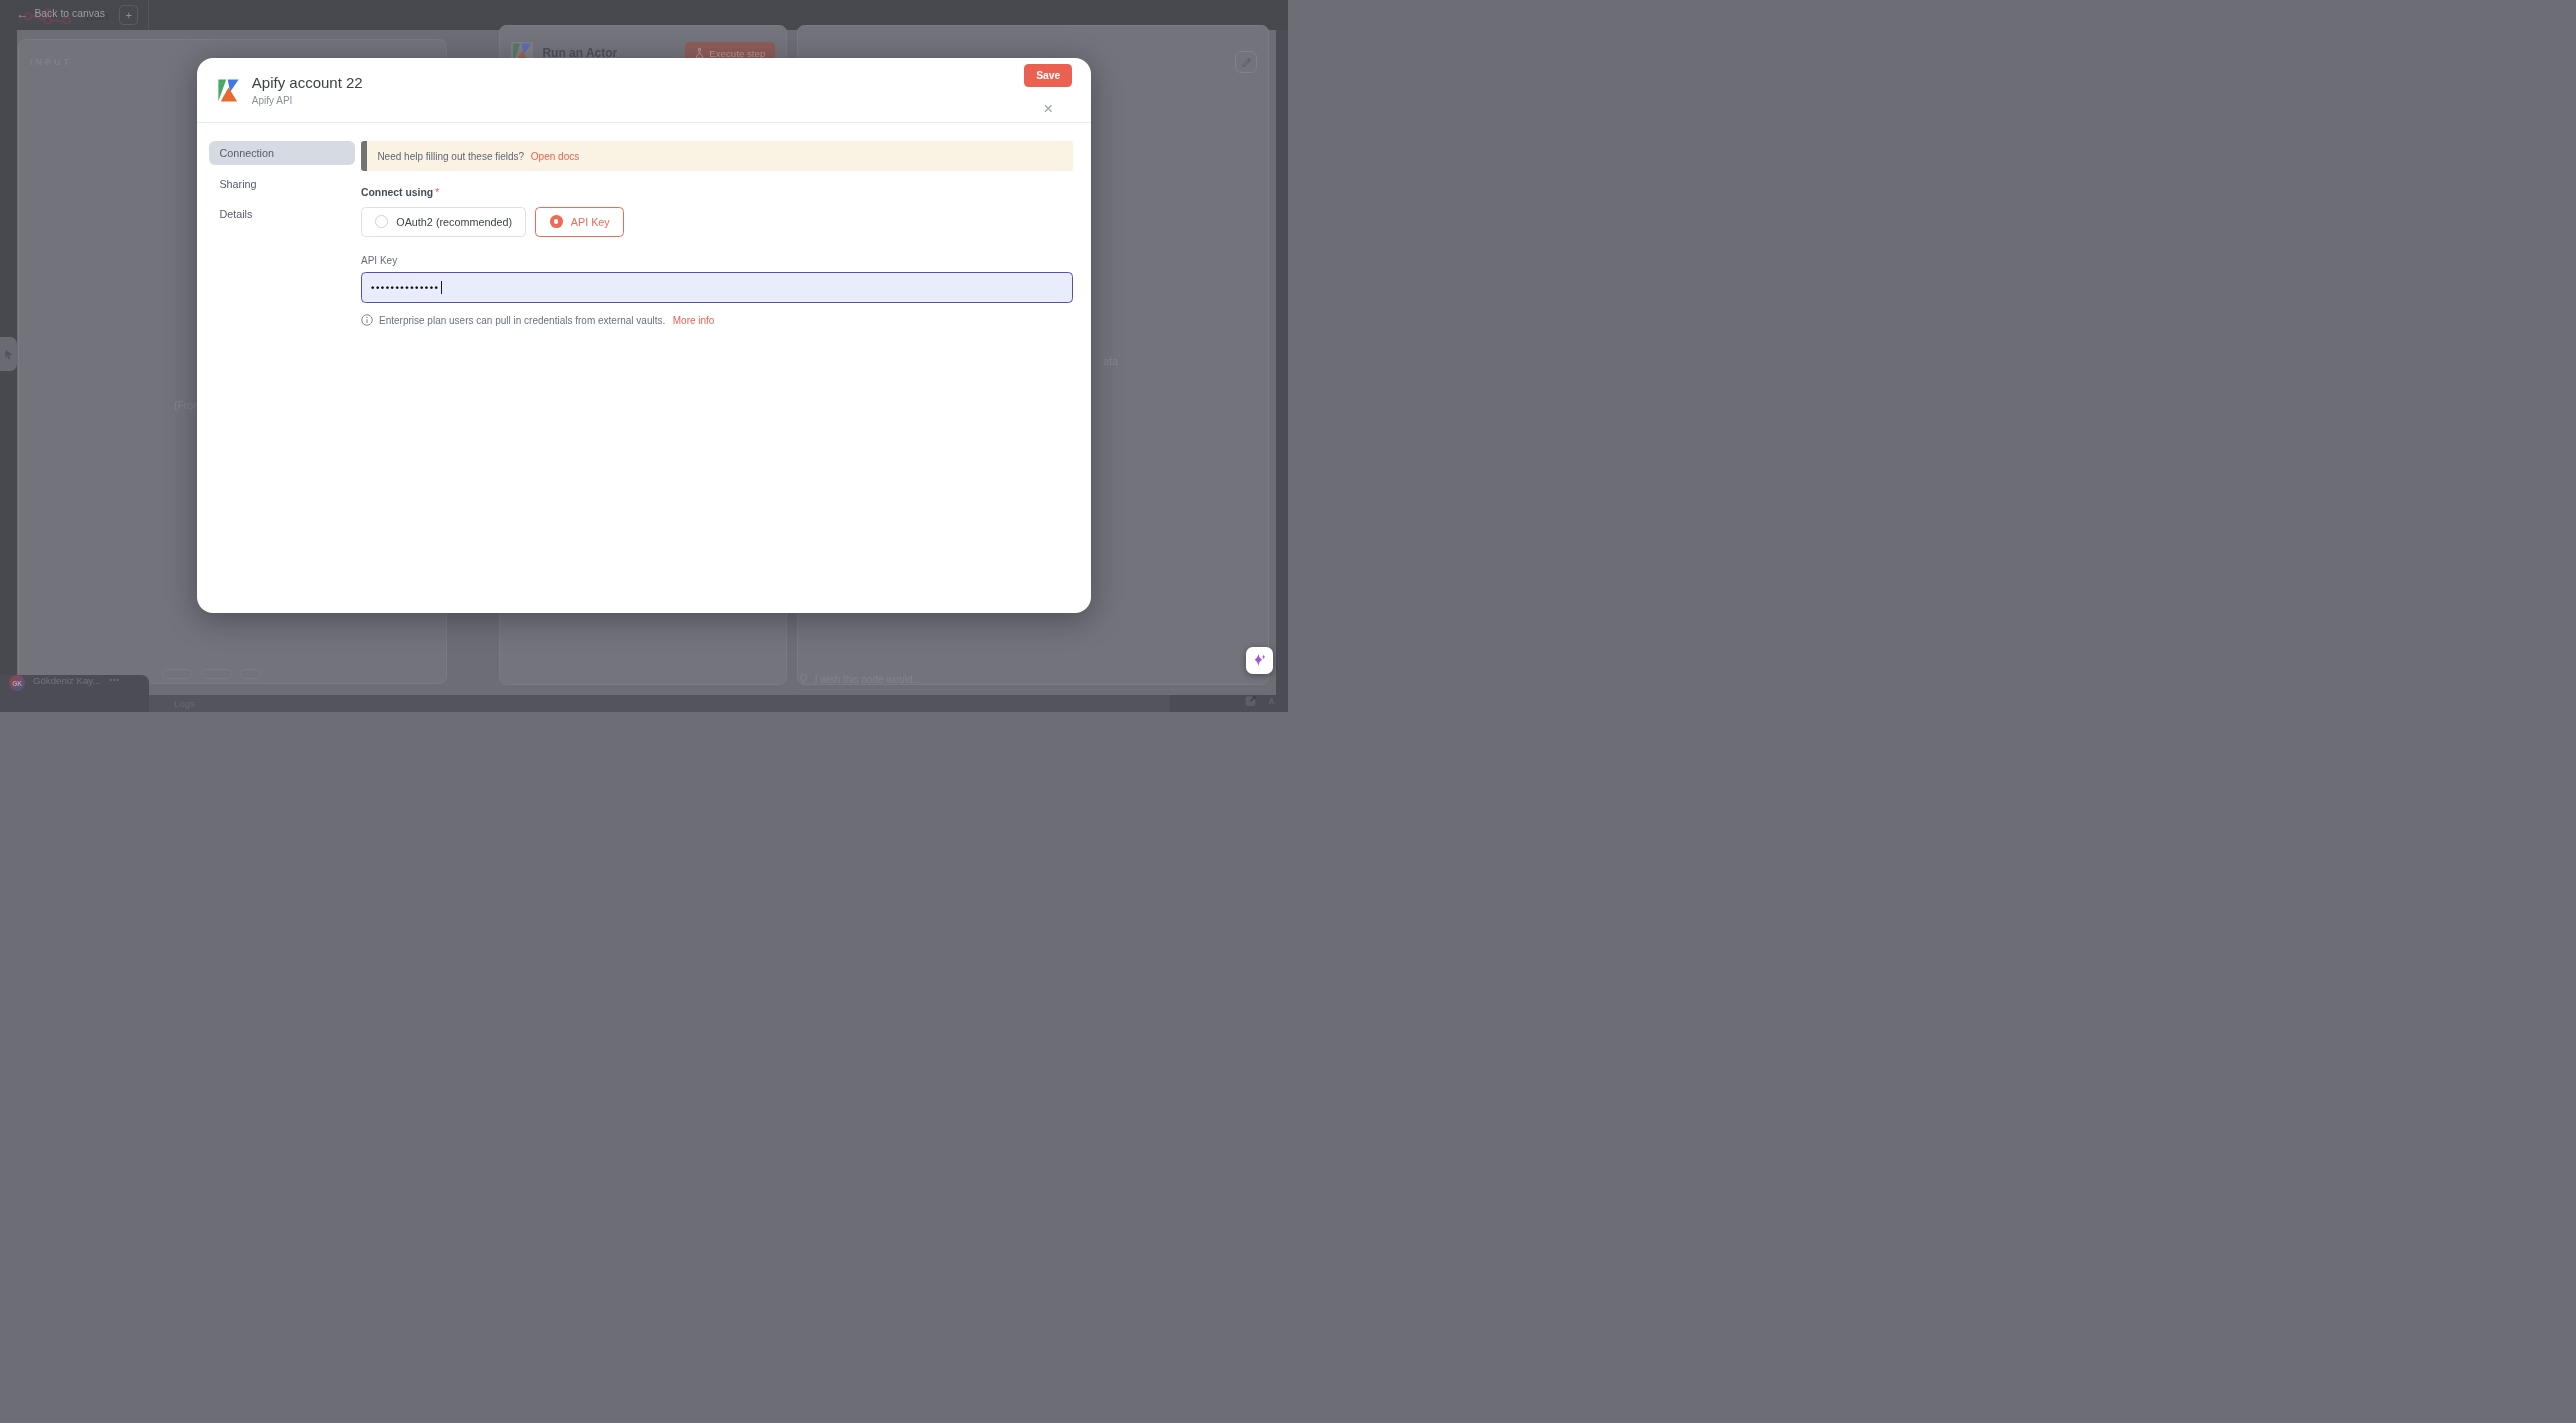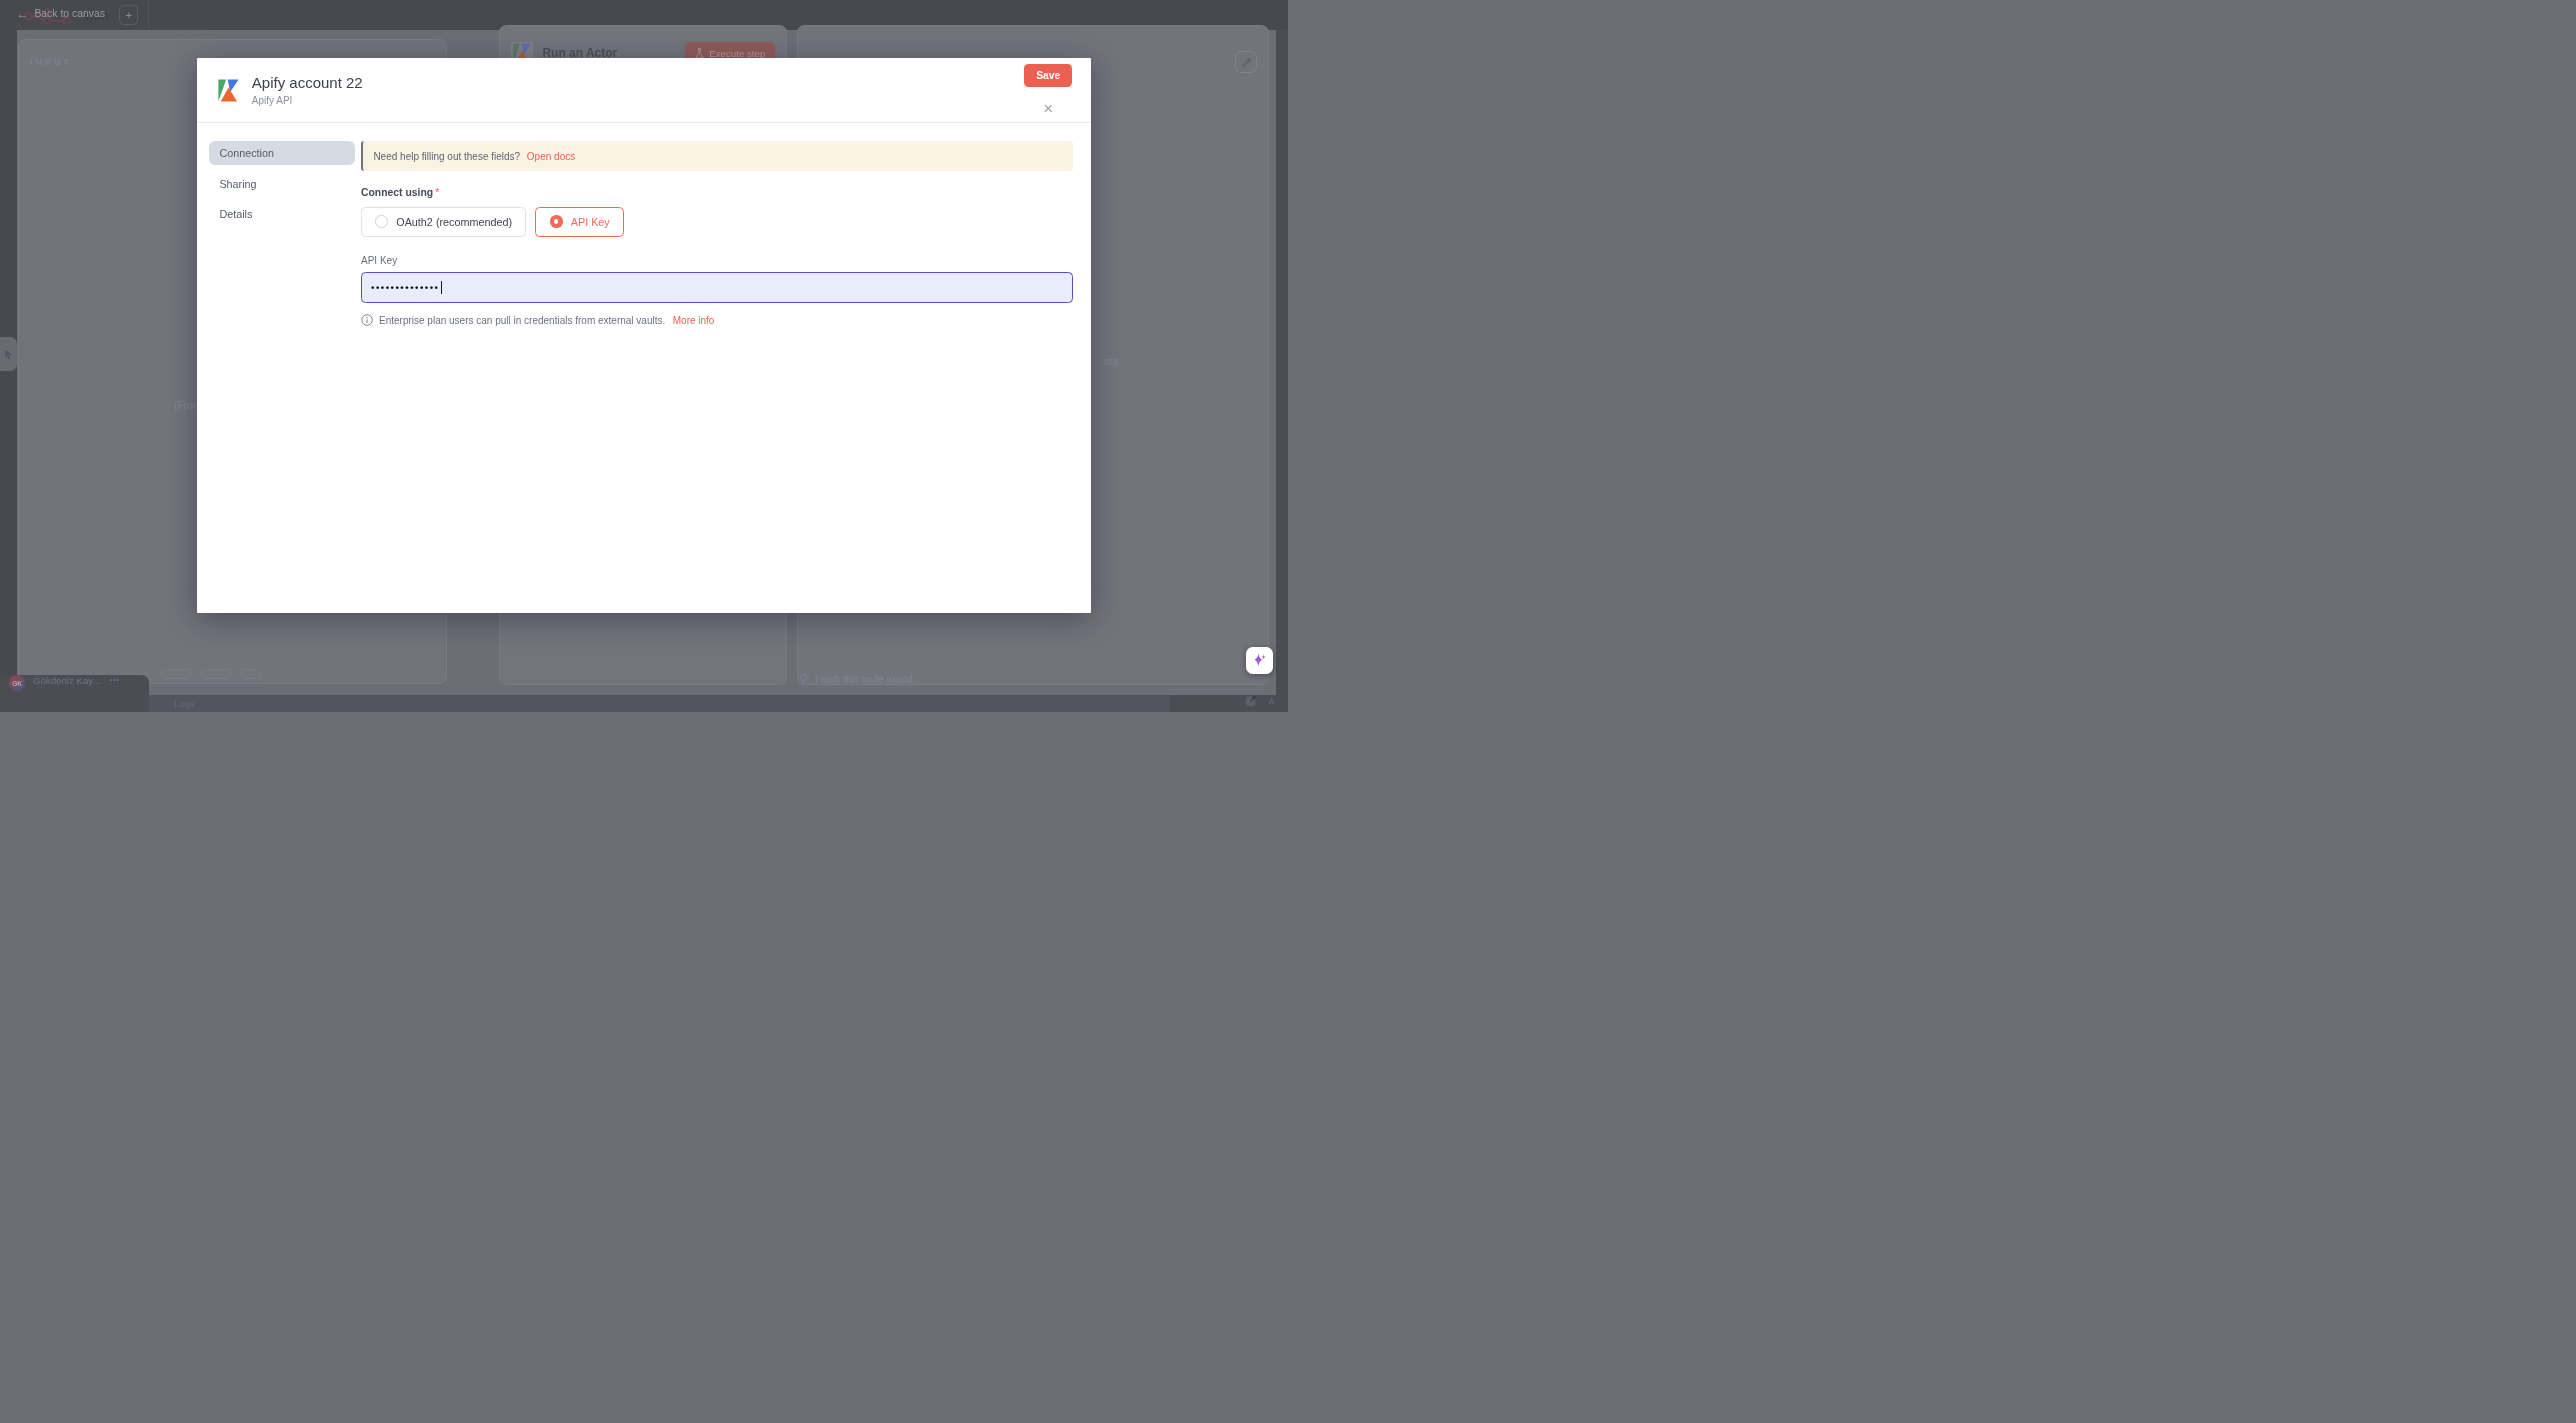--- a/index.html
+++ b/index.html
@@ -64,40 +64,40 @@
   .br-icons { position:absolute; left:1245px; top:694px; display:flex; align-items:center; gap:10.4px; z-index:2; }
   .chevron-up { color:#62626c; font-size:9.7px; font-weight:700; }
 
   .ai-btn { position:absolute; left:1246px; top:647px; width:27px; height:27px; background:#ffffff;
             border-radius:6.7px; box-shadow:0 1.5px 6px rgba(0,0,0,.35); z-index:5;
             display:flex; align-items:center; justify-content:center; }
   .right-rail { position:absolute; left:1276px; top:30px; width:12px; height:665px; background:#4c4c55; z-index:1; }
 
   
   .modal { position:absolute; left:197px; top:58px; width:894px; height:555px; background:#ffffff;
-           border-radius:1px; z-index:50; box-shadow:0 6px 30px rgba(15,15,25,.38); }
+           border-radius:16px; z-index:50; box-shadow:0 6px 30px rgba(15,15,25,.38); }
   .modal-header { height:65px; display:flex; align-items:center; padding:0 18.6px;
                   border-bottom:0.7px solid #e7eaf0; }
   .apify-logo { width:25px; height:25px; flex:none; margin-right:11.2px; }
   .mh-title { font-size:15px; color:#3d4149; line-height:1.2; }
   .mh-sub { font-size:10px; color:#8a8f99; margin-top:2.2px; }
   .mh-right { margin-left:auto; display:flex; align-items:center; gap:13.4px;flex-direction:column; }
   .save-btn { background:#ea6151; border:none; color:#fff; font-size:10.4px; font-weight:600;
               padding:6px 12px; border-radius:4.5px; cursor:pointer; font-family:inherit; }
   .close-btn { background:none; border:none; font-size:16.4px; color:#9aa0aa; cursor:pointer; line-height:1; }
 
   .modal-body { display:flex; padding:18px 18px 0 12px; }
   .side-tabs { width:146px; flex:none; }
   .tab { padding:6px 10.4px; border-radius:6px; font-size:10.8px; color:#565c69; margin-bottom:6.7px;
          cursor:pointer; }
   .tab.active { background:#d6dae2; }
   .content { flex:1; padding-left:6px; }
 
   .banner { height:30px; display:flex; align-items:center; background:#faf3e4;
-            border-left:2px solid #737373; border-radius:3px; padding:0 10.4px;
+            border-left:6px solid #737373; border-radius:3px; padding:0 10.4px;
             font-size:10px; color:#5f6673; }
   .banner a, .link { color:#ea6151; text-decoration:none; cursor:pointer; }
   .banner .link { margin-left:6.7px; }
 
   .section-label { margin-top:16.4px; font-size:10.4px; font-weight:700; color:#454b57; }
   .req { color:#ea6151; margin-left:2.2px; font-weight:400; }
   .pills { margin-top:8.2px; display:flex; gap:9px; }
   .pill { height:30px; border:0.7px solid #dde1e8; border-radius:4.5px; background:#fff; display:flex;
           align-items:center; padding:0 13.4px; gap:8.2px; font-size:10.8px; color:#3f4450; cursor:pointer; }
   .pill.selected { border-color:#ee6b57; color:#ee6b57; }

